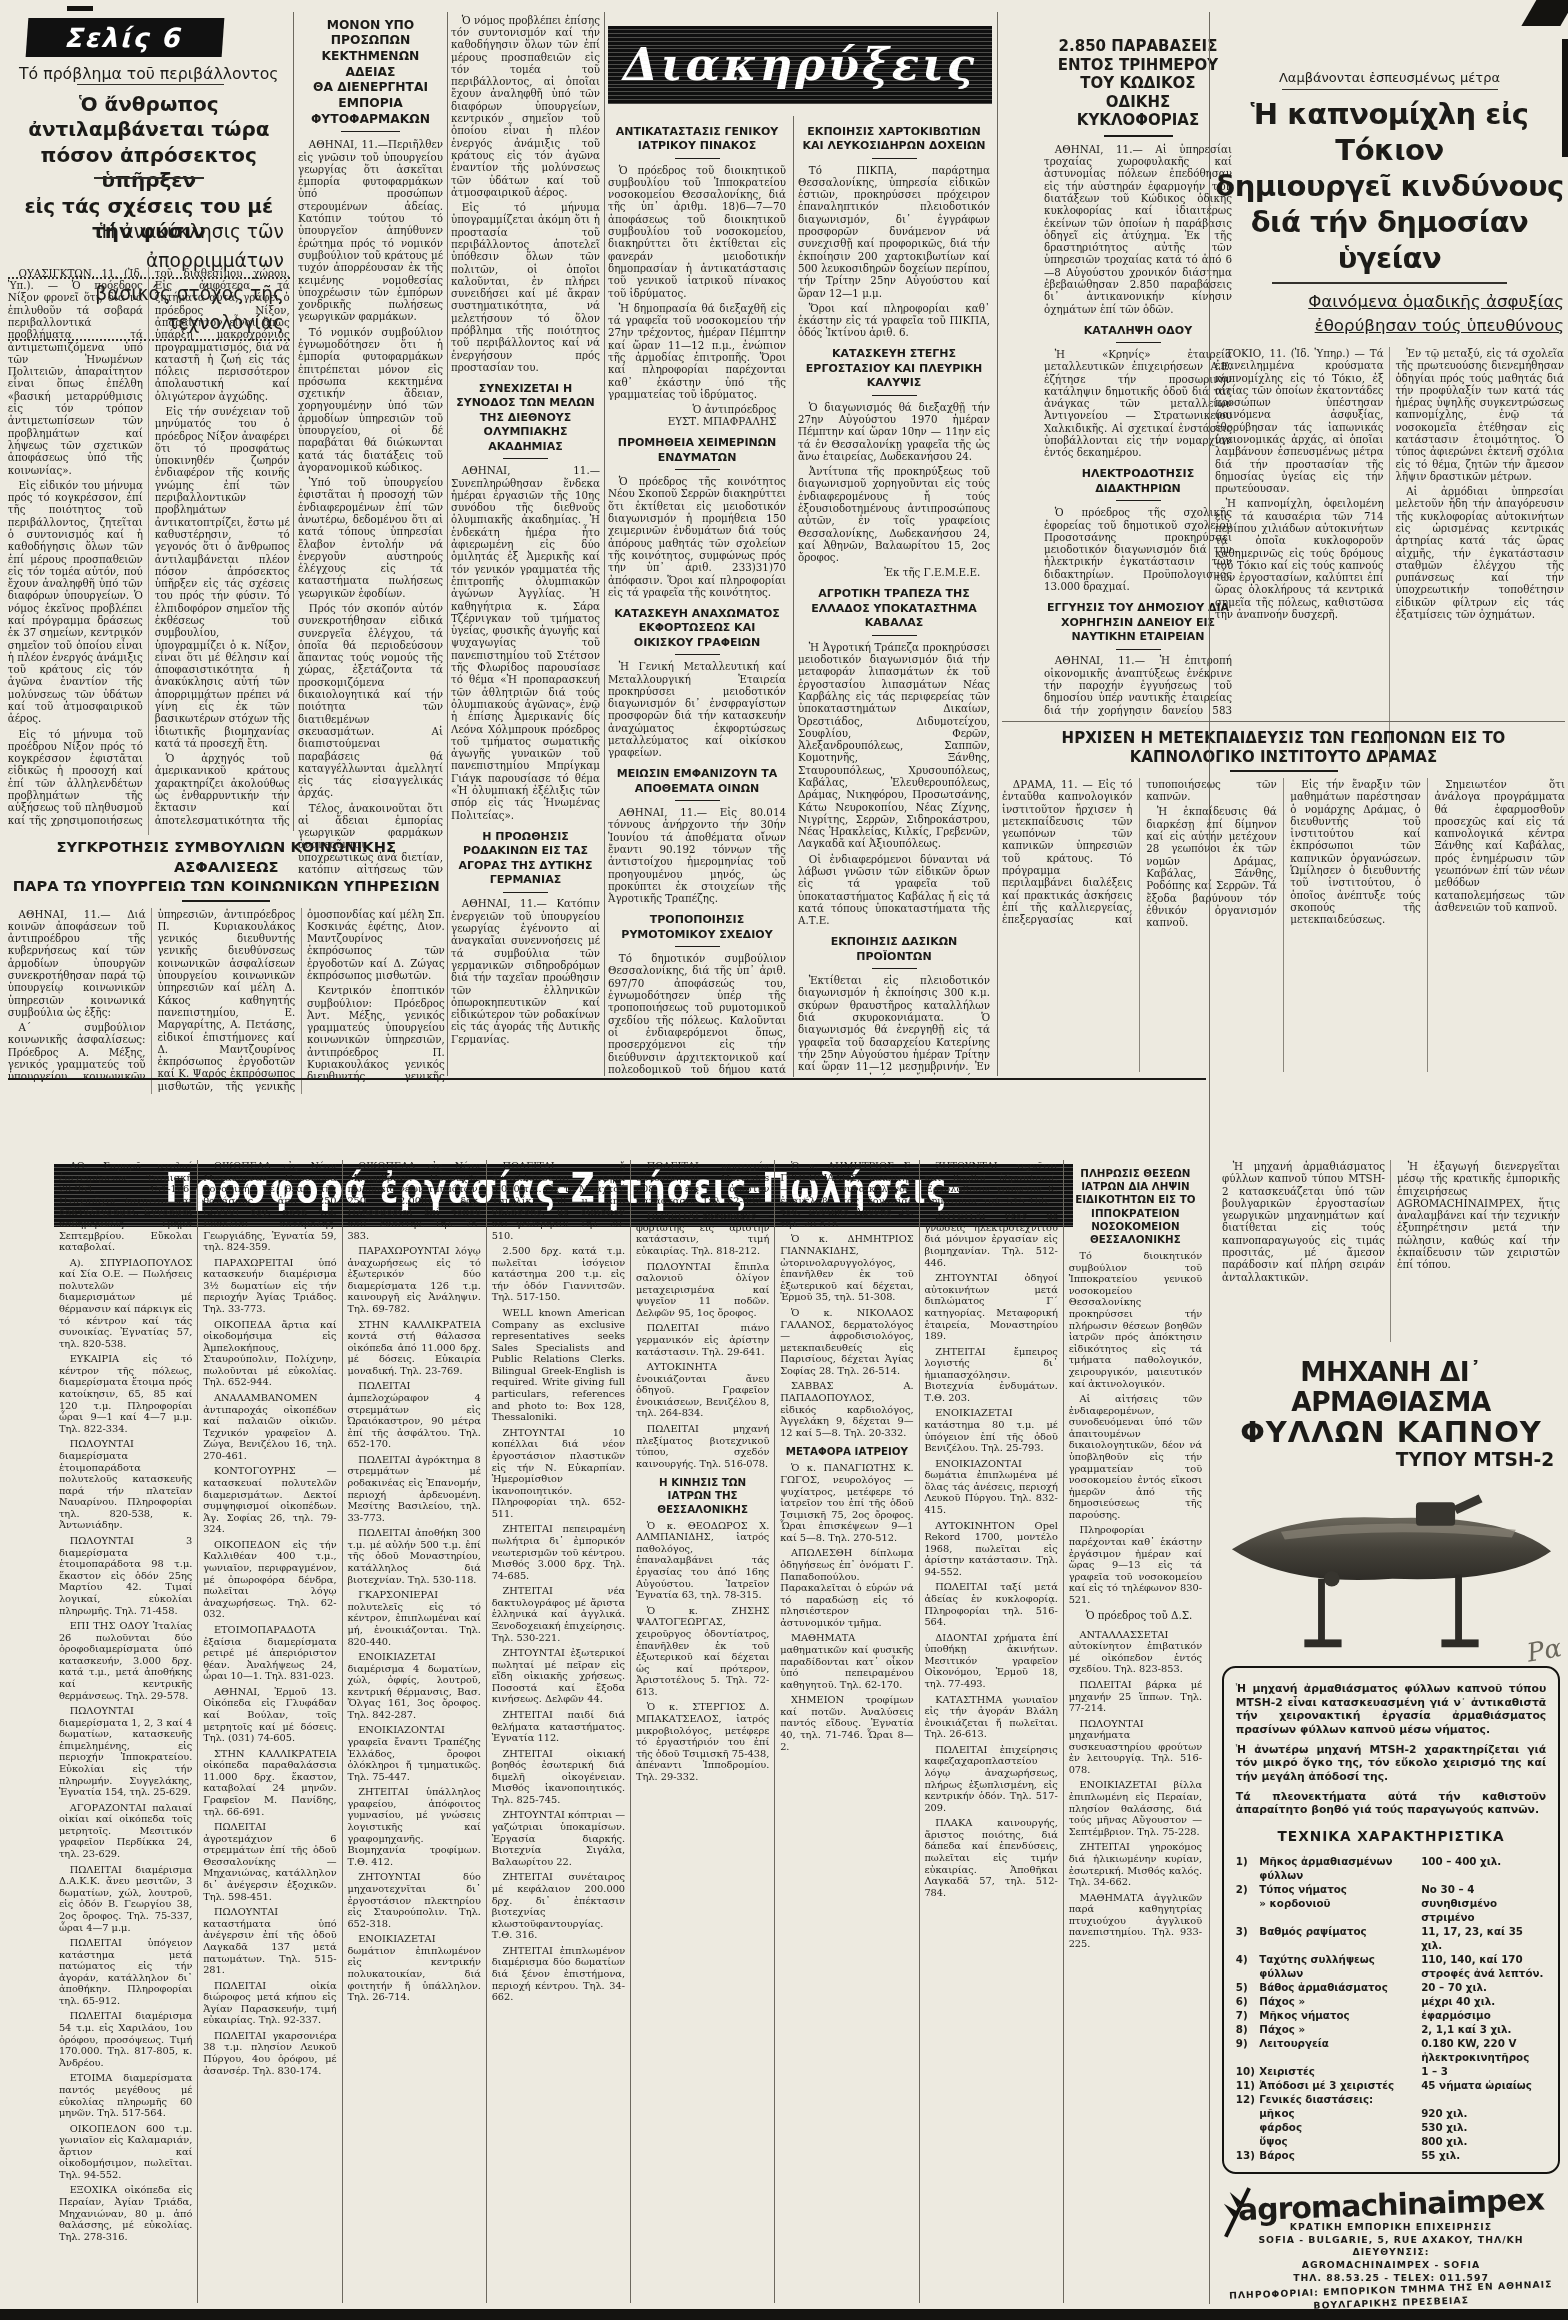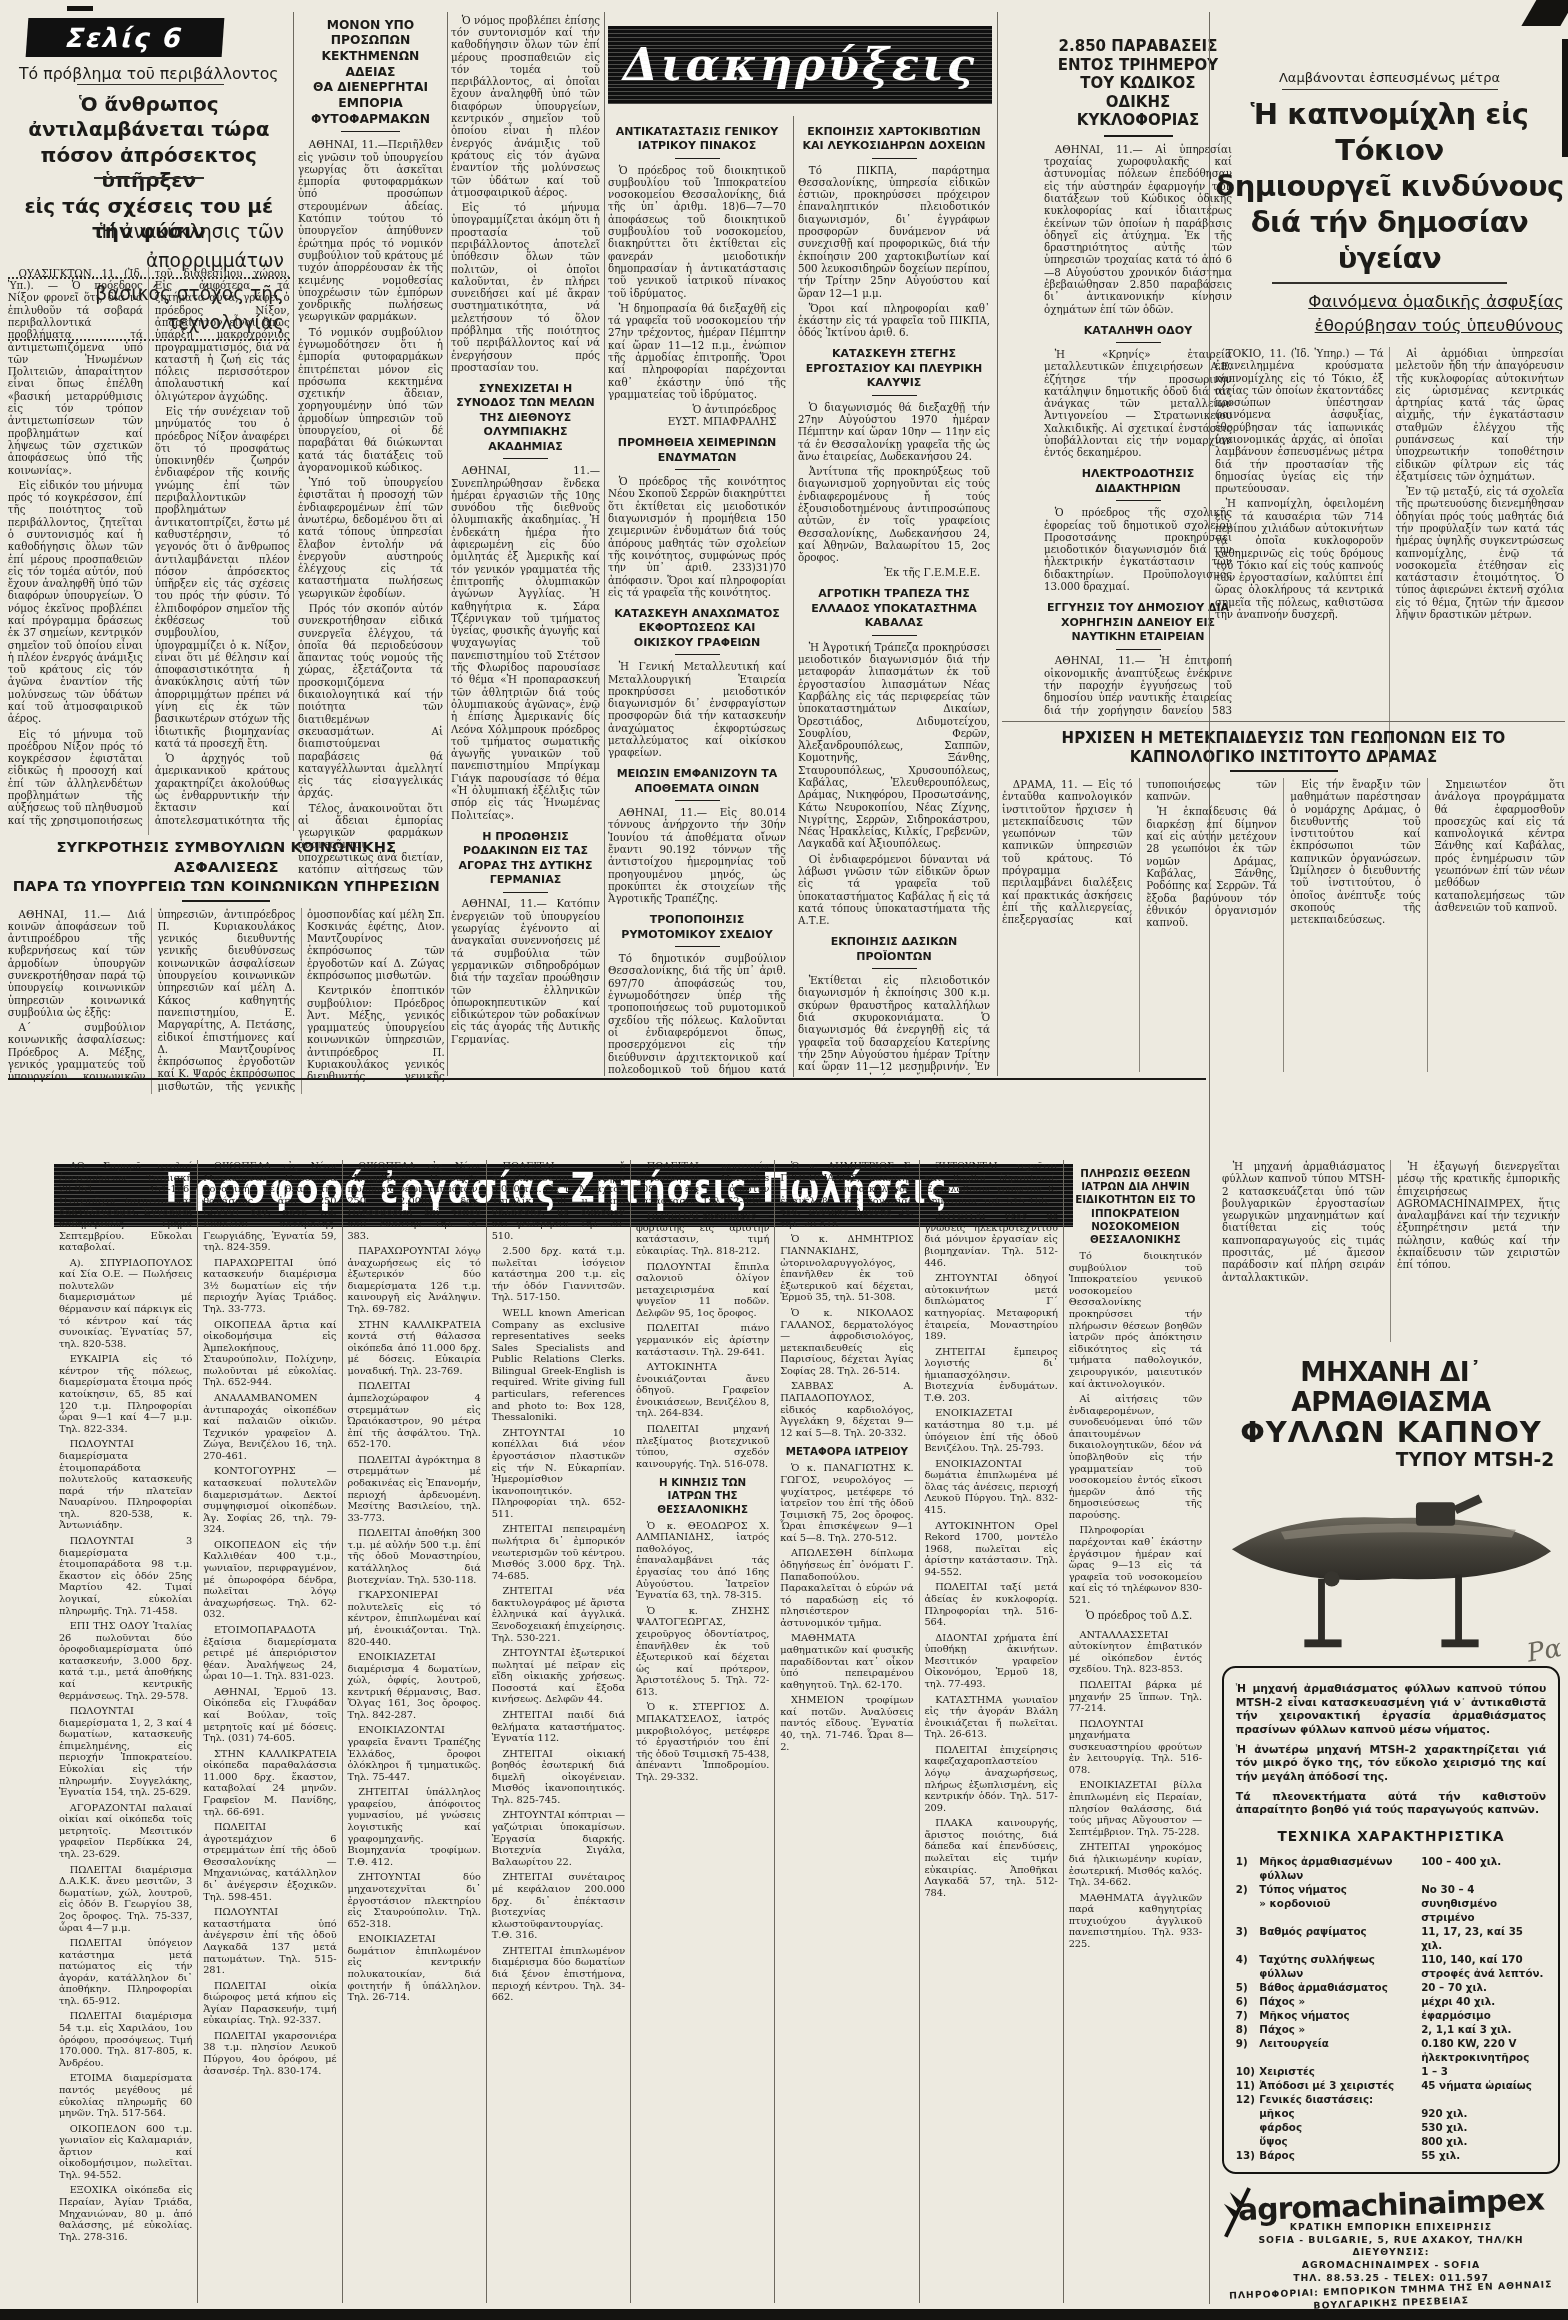--- a/index.html
+++ b/index.html
@@ -163,22 +163,22 @@
   <div style="width:216px;border-bottom:1.5px solid #33312c;margin:2.9px auto 5.9px;"></div>
   <div class="hl-big pre" style="font-size:29px;line-height:36px;letter-spacing:-0.5px;">Ἡ καπνομίχλη εἰς Τόκιον
 δημιουργεῖ κινδύνους
 διά τήν δημοσίαν ὑγείαν</div>
   <div style="width:235px;border-bottom:2px solid #33312c;margin:5.9px auto 5.9px;"></div>
   <div class="subhead-wavy pre" style="font-size:16.7px;line-height:23.5px;">Φαινόμενα ὁμαδικῆς ἀσφυξίας
 ἐθορύβησαν τούς ὑπευθύνους</div>
   <div class="flow twocol" style="width:349px;height:420px;margin-top:9.8px;">
       <p class="fp">ΤΟΚΙΟ, 11. (Ἰδ. Ὑπηρ.) — Τά ἐπανειλημμένα κρούσματα καπνομίχλης εἰς τό Τόκιο, ἐξ αἰτίας τῶν ὁποίων ἑκατοντάδες προσώπων ὑπέστησαν φαινόμενα ἀσφυξίας, ἐθορύβησαν τάς ἰαπωνικάς ὑγειονομικάς ἀρχάς, αἱ ὁποῖαι λαμβάνουν ἐσπευσμένως μέτρα διά τήν προστασίαν τῆς δημοσίας ὑγείας εἰς τήν πρωτεύουσαν.</p>
       <p class="fp">Ἡ καπνομίχλη, ὀφειλομένη εἰς τά καυσαέρια τῶν 714 περίπου χιλιάδων αὐτοκινήτων τά ὁποῖα κυκλοφοροῦν καθημερινῶς εἰς τούς δρόμους τοῦ Τόκιο καί εἰς τούς καπνούς τῶν ἐργοστασίων, καλύπτει ἐπί ὥρας ὁλοκλήρους τά κεντρικά σημεῖα τῆς πόλεως, καθιστῶσα τήν ἀναπνοήν δυσχερῆ.</p>
+      <p class="fp">Ἐν τῷ μεταξύ, εἰς τά σχολεῖα τῆς πρωτευούσης διενεμήθησαν ὁδηγίαι πρός τούς μαθητάς διά τήν προφύλαξίν των κατά τάς ἡμέρας ὑψηλῆς συγκεντρώσεως καπνομίχλης, ἐνῷ τά νοσοκομεῖα ἐτέθησαν εἰς κατάστασιν ἑτοιμότητος. Ὁ τύπος ἀφιερώνει ἐκτενῆ σχόλια εἰς τό θέμα, ζητῶν τήν ἄμεσον λῆψιν δραστικῶν μέτρων.</p>
       <p class="fp">Αἱ ἁρμόδιαι ὑπηρεσίαι μελετοῦν ἤδη τήν ἀπαγόρευσιν τῆς κυκλοφορίας αὐτοκινήτων εἰς ὡρισμένας κεντρικάς ἀρτηρίας κατά τάς ὥρας αἰχμῆς, τήν ἐγκατάστασιν σταθμῶν ἐλέγχου τῆς ρυπάνσεως καί τήν ὑποχρεωτικήν τοποθέτησιν εἰδικῶν φίλτρων εἰς τάς ἐξατμίσεις τῶν ὀχημάτων.</p>
-      <p class="fp">Ἐν τῷ μεταξύ, εἰς τά σχολεῖα τῆς πρωτευούσης διενεμήθησαν ὁδηγίαι πρός τούς μαθητάς διά τήν προφύλαξίν των κατά τάς ἡμέρας ὑψηλῆς συγκεντρώσεως καπνομίχλης, ἐνῷ τά νοσοκομεῖα ἐτέθησαν εἰς κατάστασιν ἑτοιμότητος. Ὁ τύπος ἀφιερώνει ἐκτενῆ σχόλια εἰς τό θέμα, ζητῶν τήν ἄμεσον λῆψιν δραστικῶν μέτρων.</p>
     </div>
 </div>
 
 <div class="abs hrule" style="left:1002px;top:721px;width:563px;height:1px;background:#6d695f;"></div>
 <div class="abs" style="left:1002px;top:729px;width:563px;">
   <div class="hl-big" style="font-size:15px;line-height:18.6px;">ΗΡΧΙΣΕΝ Η ΜΕΤΕΚΠΑΙΔΕΥΣΙΣ ΤΩΝ ΓΕΩΠΟΝΩΝ ΕΙΣ ΤΟ ΚΑΠΝΟΛΟΓΙΚΟ ΙΝΣΤΙΤΟΥΤΟ ΔΡΑΜΑΣ</div>
   <div style="width:108px;border-bottom:2px solid #1c1b18;margin:3.9px auto 5.9px;"></div>
   <div class="flow fourcol" style="width:563px;height:294px;">
       <p class="fp">ΔΡΑΜΑ, 11. — Εἰς τό ἐνταῦθα καπνολογικόν ἰνστιτοῦτον ἤρχισεν ἡ μετεκπαίδευσις τῶν γεωπόνων τῶν καπνικῶν ὑπηρεσιῶν τοῦ κράτους. Τό πρόγραμμα περιλαμβάνει διαλέξεις καί πρακτικάς ἀσκήσεις ἐπί τῆς καλλιεργείας, ἐπεξεργασίας καί τυποποιήσεως τῶν καπνῶν.</p>
       <p class="fp">Ἡ ἐκπαίδευσις θά διαρκέσῃ ἐπί δίμηνον καί εἰς αὐτήν μετέχουν 28 γεωπόνοι ἐκ τῶν νομῶν Δράμας, Καβάλας, Ξάνθης, Ροδόπης καί Σερρῶν. Τά ἔξοδα βαρύνουν τόν ἐθνικόν ὀργανισμόν καπνοῦ.</p>

